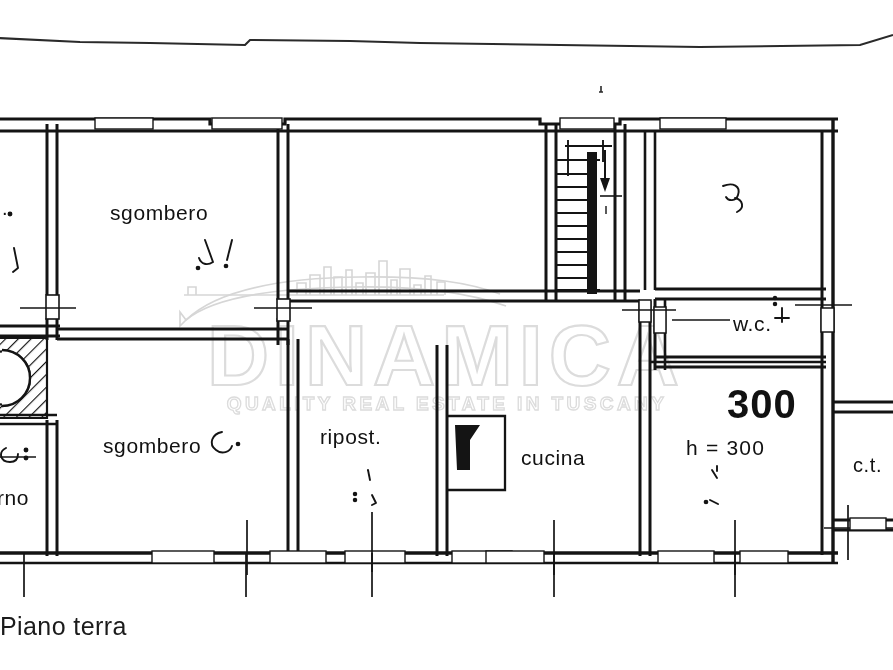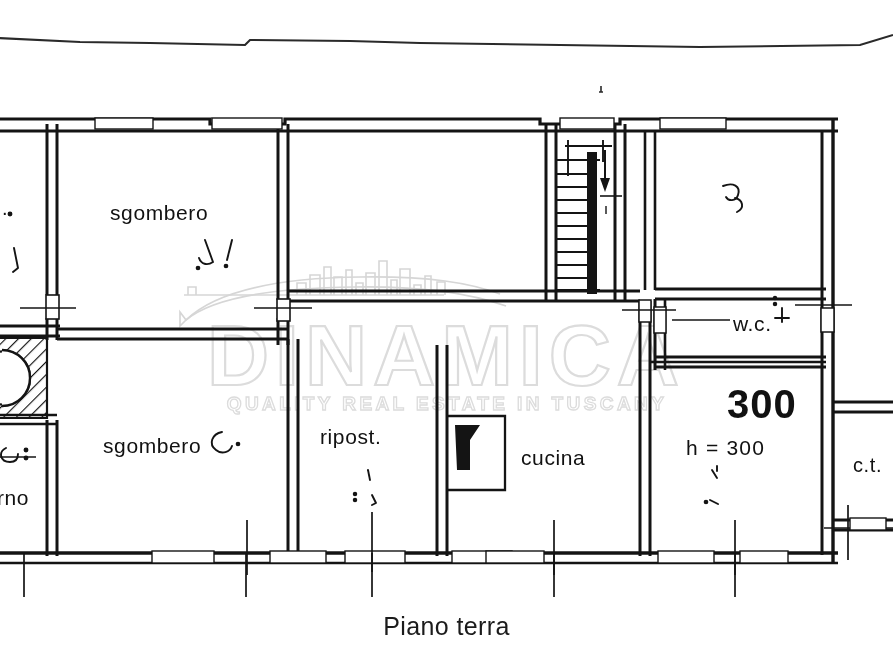--- a/index.html
+++ b/index.html
@@ -24,21 +24,20 @@
     top: 0;
     width: 893px;
     height: 670px;
     display: block;
   }
   .caption {
     position: absolute;
     left: 0;
     top: 612px;
     width: 893px;
-    text-align: center;
     font-family: "Liberation Sans", sans-serif;
     font-size: 25px;
     color: #1b1b1b;
     letter-spacing: 0.4px;
   }
   
 </style>
 </head>
 <body>
 

